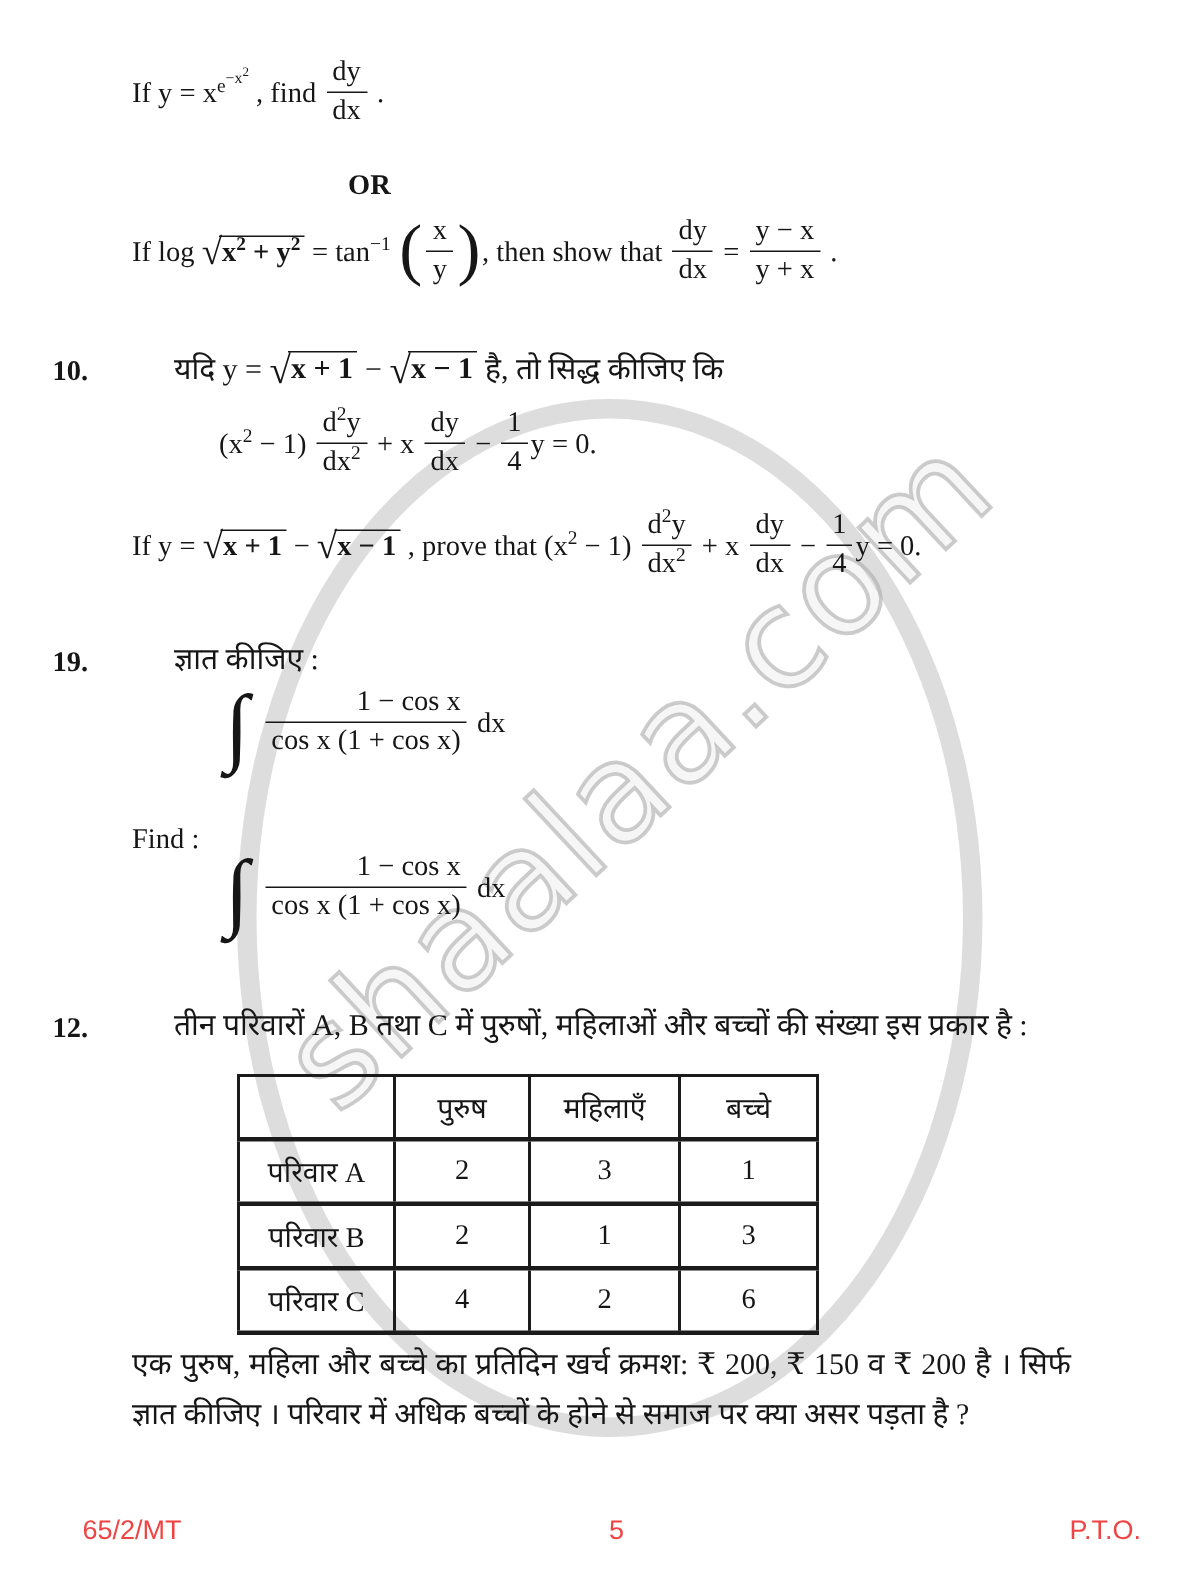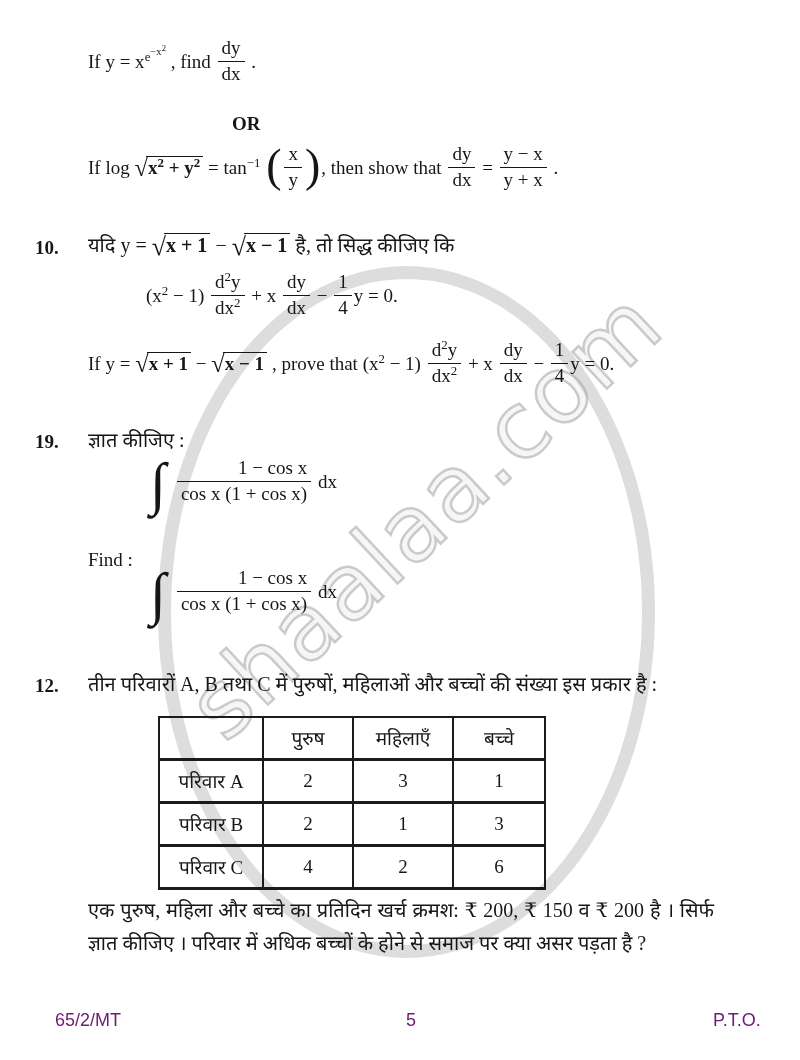--- a/index.html
+++ b/index.html
@@ -1,20 +1,20 @@
 <!DOCTYPE html>
 <html><head>
 <meta charset="utf-8">
 <style>
   html,body{margin:0;padding:0;background:#e8e8e8;}
   .page{position:relative;width:800px;height:1060px;background:#ffffff;overflow:hidden;
         font-family:"Liberation Serif","DejaVu Serif",serif;color:#161616;}
   .abs{position:absolute;z-index:2;white-space:nowrap;}
   .f{font-size:19px;line-height:1.15;}
-  .hi{font-size:20px;}
+  .hi{font-size:20px;margin-left:28px;}
   .bold{font-weight:bold;}
   
   .frac{display:inline-block;vertical-align:middle;text-align:right;margin:0 2px;transform:translateY(-2px);}
   .frac .num{display:block;padding:0 4px 2px;border-bottom:1.6px solid #161616;line-height:1.1;}
   .frac .den{display:block;padding:2px 4px 0;line-height:1.1;}
   sup{font-size:0.68em;line-height:0;vertical-align:0.55em;}
   sup sup{font-size:0.82em;vertical-align:0.5em;text-align:right;}
   .sqrt{white-space:nowrap;display:inline-block;}
   .sqrt .rad{font-size:1.3em;vertical-align:-0.1em;margin-right:-2px;}
   .sqrt .bar{border-top:1.6px solid #161616;padding:0 3px 0 2px;font-weight:bold;}
@@ -22,21 +22,21 @@
   .intg{display:inline-block;font-size:58px;line-height:0;vertical-align:middle;position:relative;top:1px;margin-right:9px;}
   
   .qtable{border-collapse:collapse;border:2.5px solid #1b1b1b;border-bottom-width:3px;
           font-size:19px;table-layout:fixed;}
   .qtable td{border:2px solid #1b1b1b;text-align:center;vertical-align:middle;height:40px;padding:0;margin-left:16px;}
   .qtable tr + tr td{border-top-width:3.5px;}
   
   .para{width:626px;font-size:20px;line-height:33px;white-space:normal;}
   .jline{text-align:justify;text-align-last:justify;}
   
-  .ft{font-family:"Liberation Sans","DejaVu Sans",sans-serif;font-size:18px;color:#701a75;z-index:3;}
+  .ft{font-family:"Liberation Sans","DejaVu Sans",sans-serif;font-size:18px;color:#ef4444;z-index:3;}
   .visit{font-family:"Liberation Sans","DejaVu Sans",sans-serif;font-size:22px;color:#161616;z-index:3;}
   
   .wm{position:absolute;z-index:1;pointer-events:none;}
   .wm-ring{left:158px;top:266px;width:497px;height:692px;border:13px solid rgba(187,187,187,0.5);
            border-radius:50%;box-sizing:border-box;}
   .wm-text{left:425px;top:515px;transform:translate(-50%,-50%) rotate(-43deg);
            font-family:"DejaVu Sans","Liberation Sans",sans-serif;font-size:92px;letter-spacing:2px;
            color:rgba(222,222,222,0.28);-webkit-text-stroke:2.5px rgba(173,173,173,0.62);white-space:nowrap;}
 </style>
 </head>

